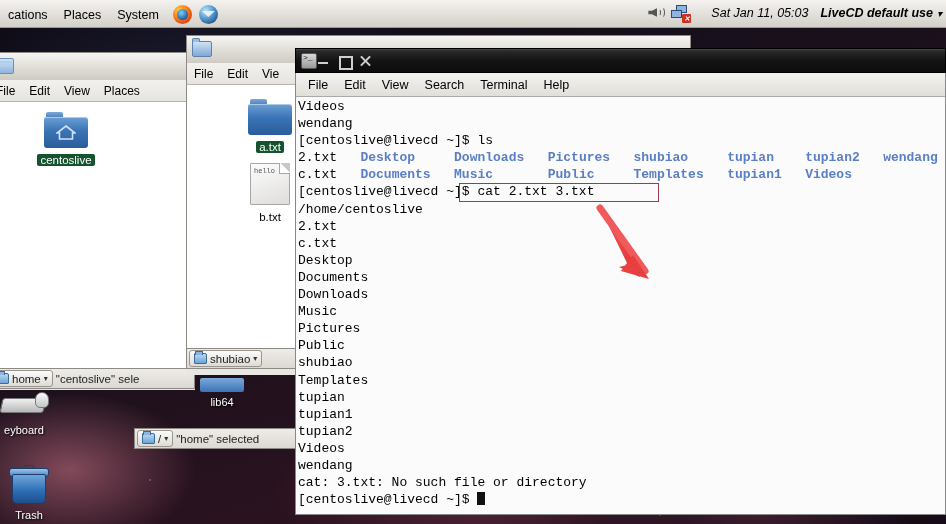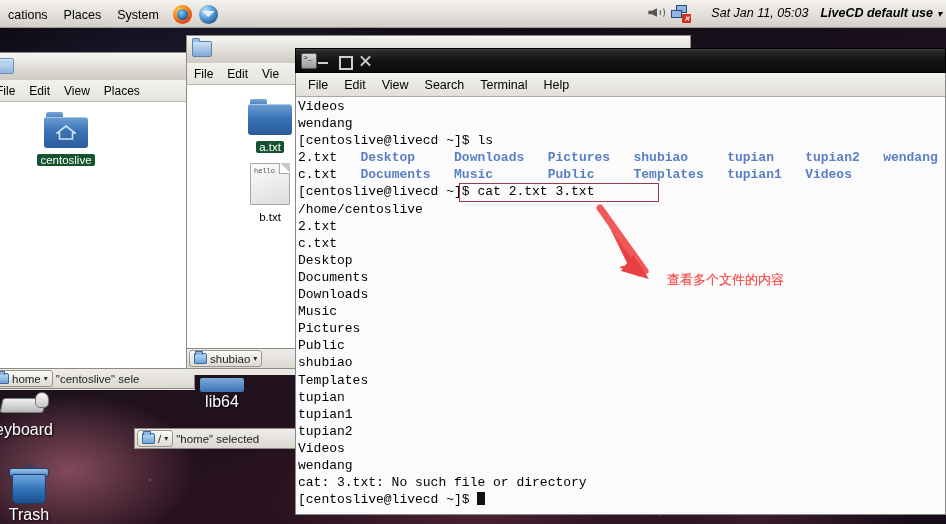--- a/index.html
+++ b/index.html
@@ -105,21 +105,21 @@
   }
   .clock { padding: 0 12px; white-space: nowrap; }
   .user-label { font-weight: bold; padding-right: 4px; white-space: nowrap; }
   .user-arrow { font-size: 10px; padding-right: 4px; }
 
   
   .desk-icon {
     position: absolute; width: 64px; text-align: center; cursor: pointer;
   }
   .desk-icon .lbl {
-    display:inline-block; font-size: 16px; color: #fff;
+    display:inline-block; font-size: 11px; color: #fff;
     text-shadow: 1px 1px 2px #000; margin-top: 1px;
     white-space: nowrap;
   }
   .kbd-glyph {
     width: 46px; height: 30px; margin: 0 auto; position: relative;
   }
   .kbd-glyph .body {
     position:absolute; left:0; top:8px; width:44px; height:15px;
     background: linear-gradient(180deg,#f0f0f0,#b8b8b8);
     border:1px solid #777; border-radius:3px;
@@ -465,21 +465,20 @@
       <linearGradient id="agrad" x1="0" y1="0" x2="1" y2="1">
         <stop offset="0" stop-color="#f05a5a"></stop>
         <stop offset="1" stop-color="#e03030"></stop>
       </linearGradient>
     </defs>
     <path d="M5 3 L48 62 L38 55 L45 72 L24 62 L33 60 Z" fill="url(#agrad)"></path>
     <path d="M5 3 L50 66" stroke="#f05a5a" stroke-width="7" stroke-linecap="round" fill="none"></path>
     <path d="M38 50 L54 74 L26 66 Z" fill="#e84040"></path>
   </svg>
 
-  <div class="ann-text" style="left:667px; top:271px; z-index:200;">查看多个文件的内容</div>
 
   <div class="top-panel">
     <div class="panel-menu">cations</div>
     <div class="panel-menu">Places</div>
     <div class="panel-menu">System</div>
     <div class="panel-launcher" style="margin-left:6px;">
       <div class="ff-icon"></div>
     </div>
     <div class="panel-launcher">
       <div class="tb-icon"></div>

